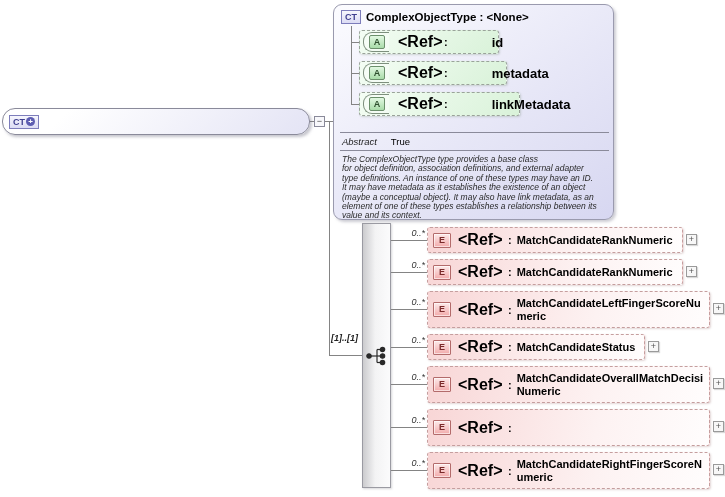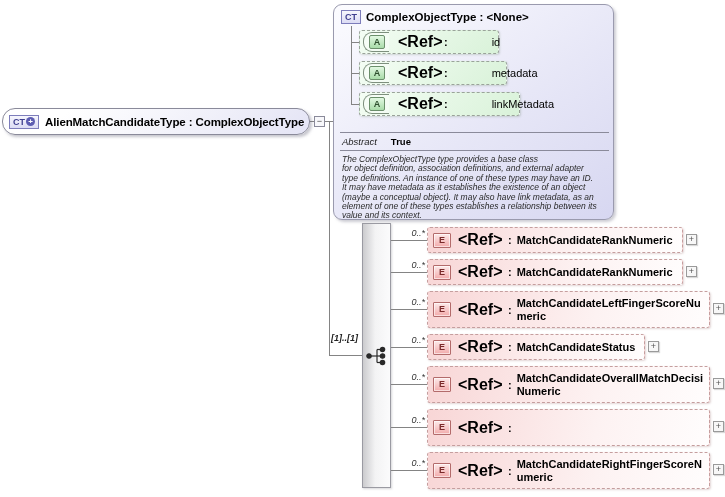--- a/index.html
+++ b/index.html
@@ -37,26 +37,26 @@
     border-radius:3px;background:linear-gradient(135deg,#f4fdf4 0%,#d9f2d9 100%);
     box-shadow:1px 1px 2px rgba(120,140,120,.3);display:flex;align-items:center;padding:0 3px;}
   .attr-tag{border:1px solid #7d8f7d;border-right:none;border-radius:9px 0 0 9px;
     padding:2px 4px 2px 5px;display:flex;align-items:center;flex:none;background:rgba(255,255,255,.35);}
   .a-badge{width:14px;height:12px;border:1px solid #6b8f6b;border-radius:2px;
     background:linear-gradient(#e2f8e2,#a9dca9);color:#2e4f2e;font-size:9px;font-weight:bold;
     line-height:12px;text-align:center;}
   .ref{font-weight:bold;font-size:16px;white-space:nowrap;}
   .attr-box .ref{width:46px;margin-left:9px;flex:none;}
   .sep-colon{font-weight:bold;font-size:11px;margin-right:5px;}
-  .attr-name{font-weight:normal;font-size:11px;white-space:nowrap;padding-left:39px;}
+  .attr-name{font-weight:bold;font-size:13px;white-space:nowrap;padding-left:39px;}
 
   .rule{position:absolute;left:6px;width:269px;height:1px;background:#8a8a9a;}
   .abstract-row{position:absolute;left:8px;top:131px;display:flex;gap:14px;align-items:baseline;}
   .abstract-label{font-style:italic;font-size:9.5px;color:#222;}
-  .abstract-value{font-weight:bold;font-size:9.5px;}
+  .abstract-value{font-weight:normal;font-size:9.5px;}
   .annotation{position:absolute;left:8px;top:150px;width:268px;font-style:italic;font-size:8.5px;
     line-height:9.4px;color:#2a2a2a;white-space:pre;}
 
   
   .seq-bar{position:absolute;left:362px;top:223px;width:29px;height:265px;box-sizing:border-box;
     border:1px solid #9a9aa2;background:linear-gradient(to right,#cbcbce 0%,#f3f3f4 45%,#fbfbfc 100%);
     box-shadow:1px 1px 2px rgba(120,120,130,.3);}
   .seq-icon{position:absolute;left:365px;top:346px;}
 
   .card-label{position:absolute;font-style:italic;font-size:9px;color:#333;width:26px;text-align:right;}
@@ -84,21 +84,20 @@
 
   <div class="hline" style="left:310px;top:121px;width:23px;"></div>
   <div class="vline" style="left:329px;top:121px;height:234px;"></div>
   <div class="hline" style="left:329px;top:355px;width:33px;"></div>
 
   <div class="root-box">
     <span class="ct-badge">
       <span>CT</span>
         <span class="ct-plus">+</span>
     </span>
-    <span class="root-label">AlienMatchCandidateType : ComplexObjectType</span>
   </div>
   <div class="toggle" style="left:314px;top:116px;">−</div>
 
   <div class="base-box">
     <div class="base-header">
       <span class="ct-badge">
           <span>CT</span>
         </span>
       <span class="base-title">ComplexObjectType : &lt;None&gt;</span>
     </div>

